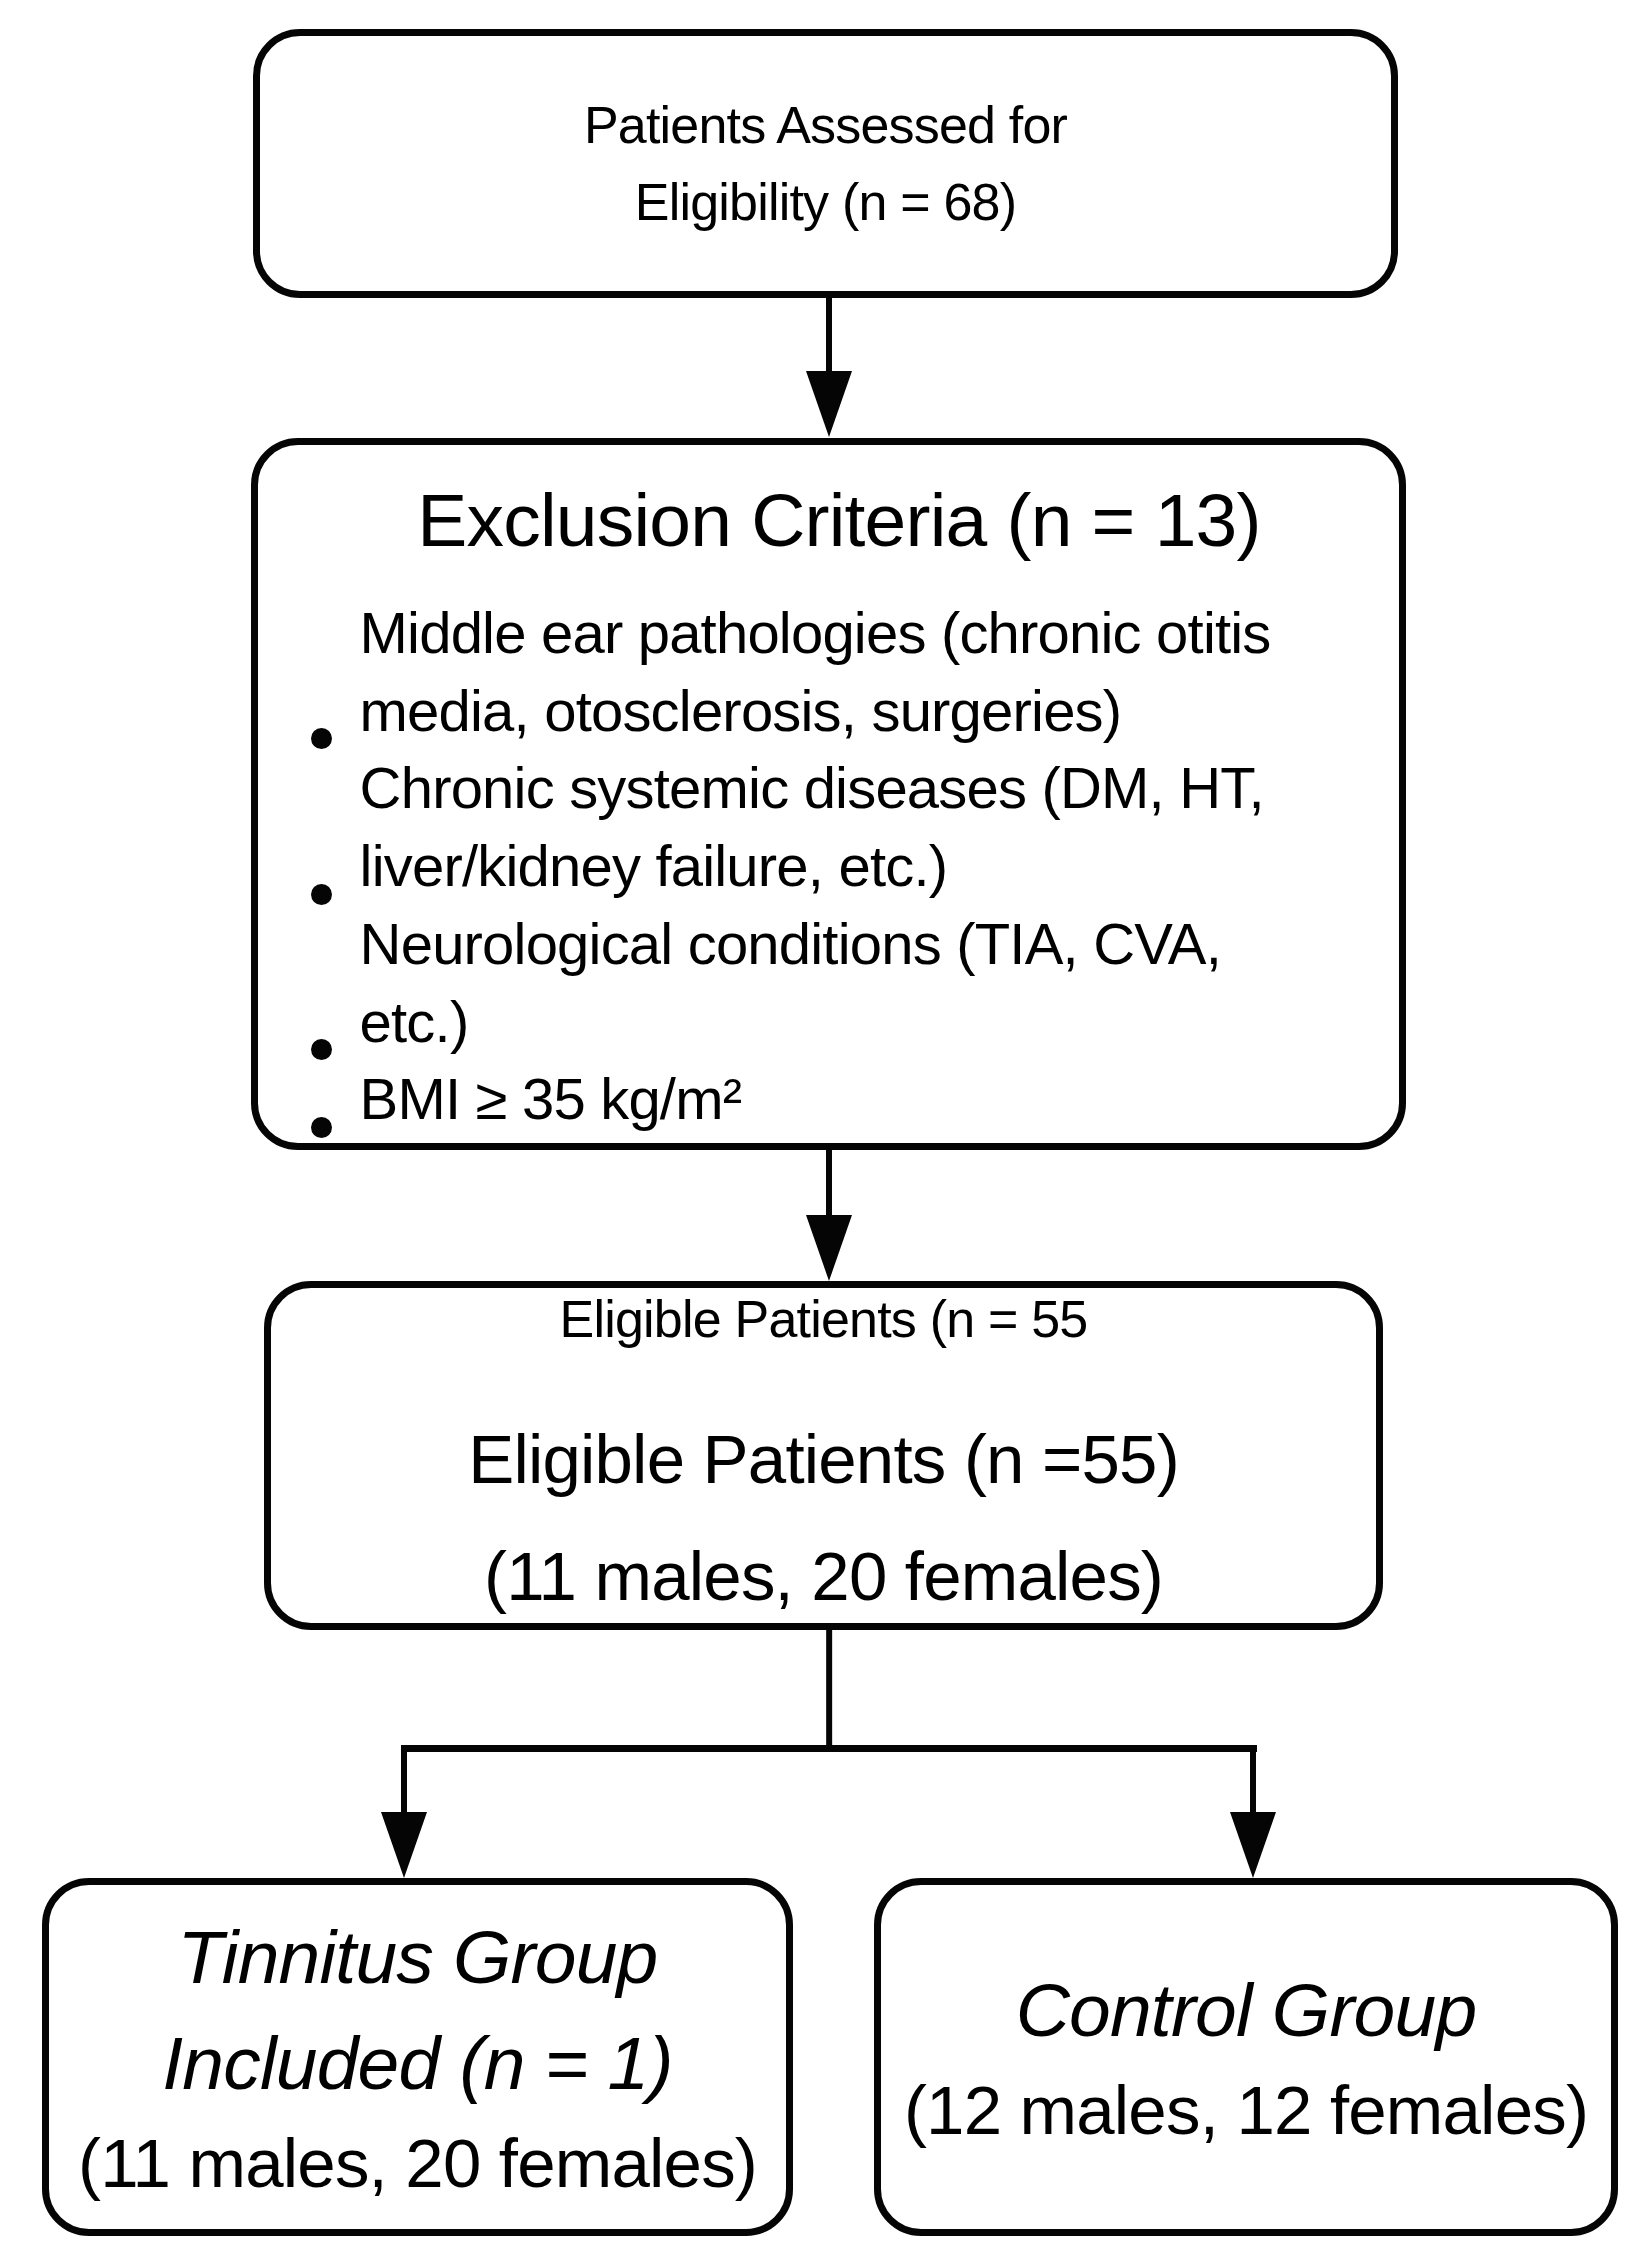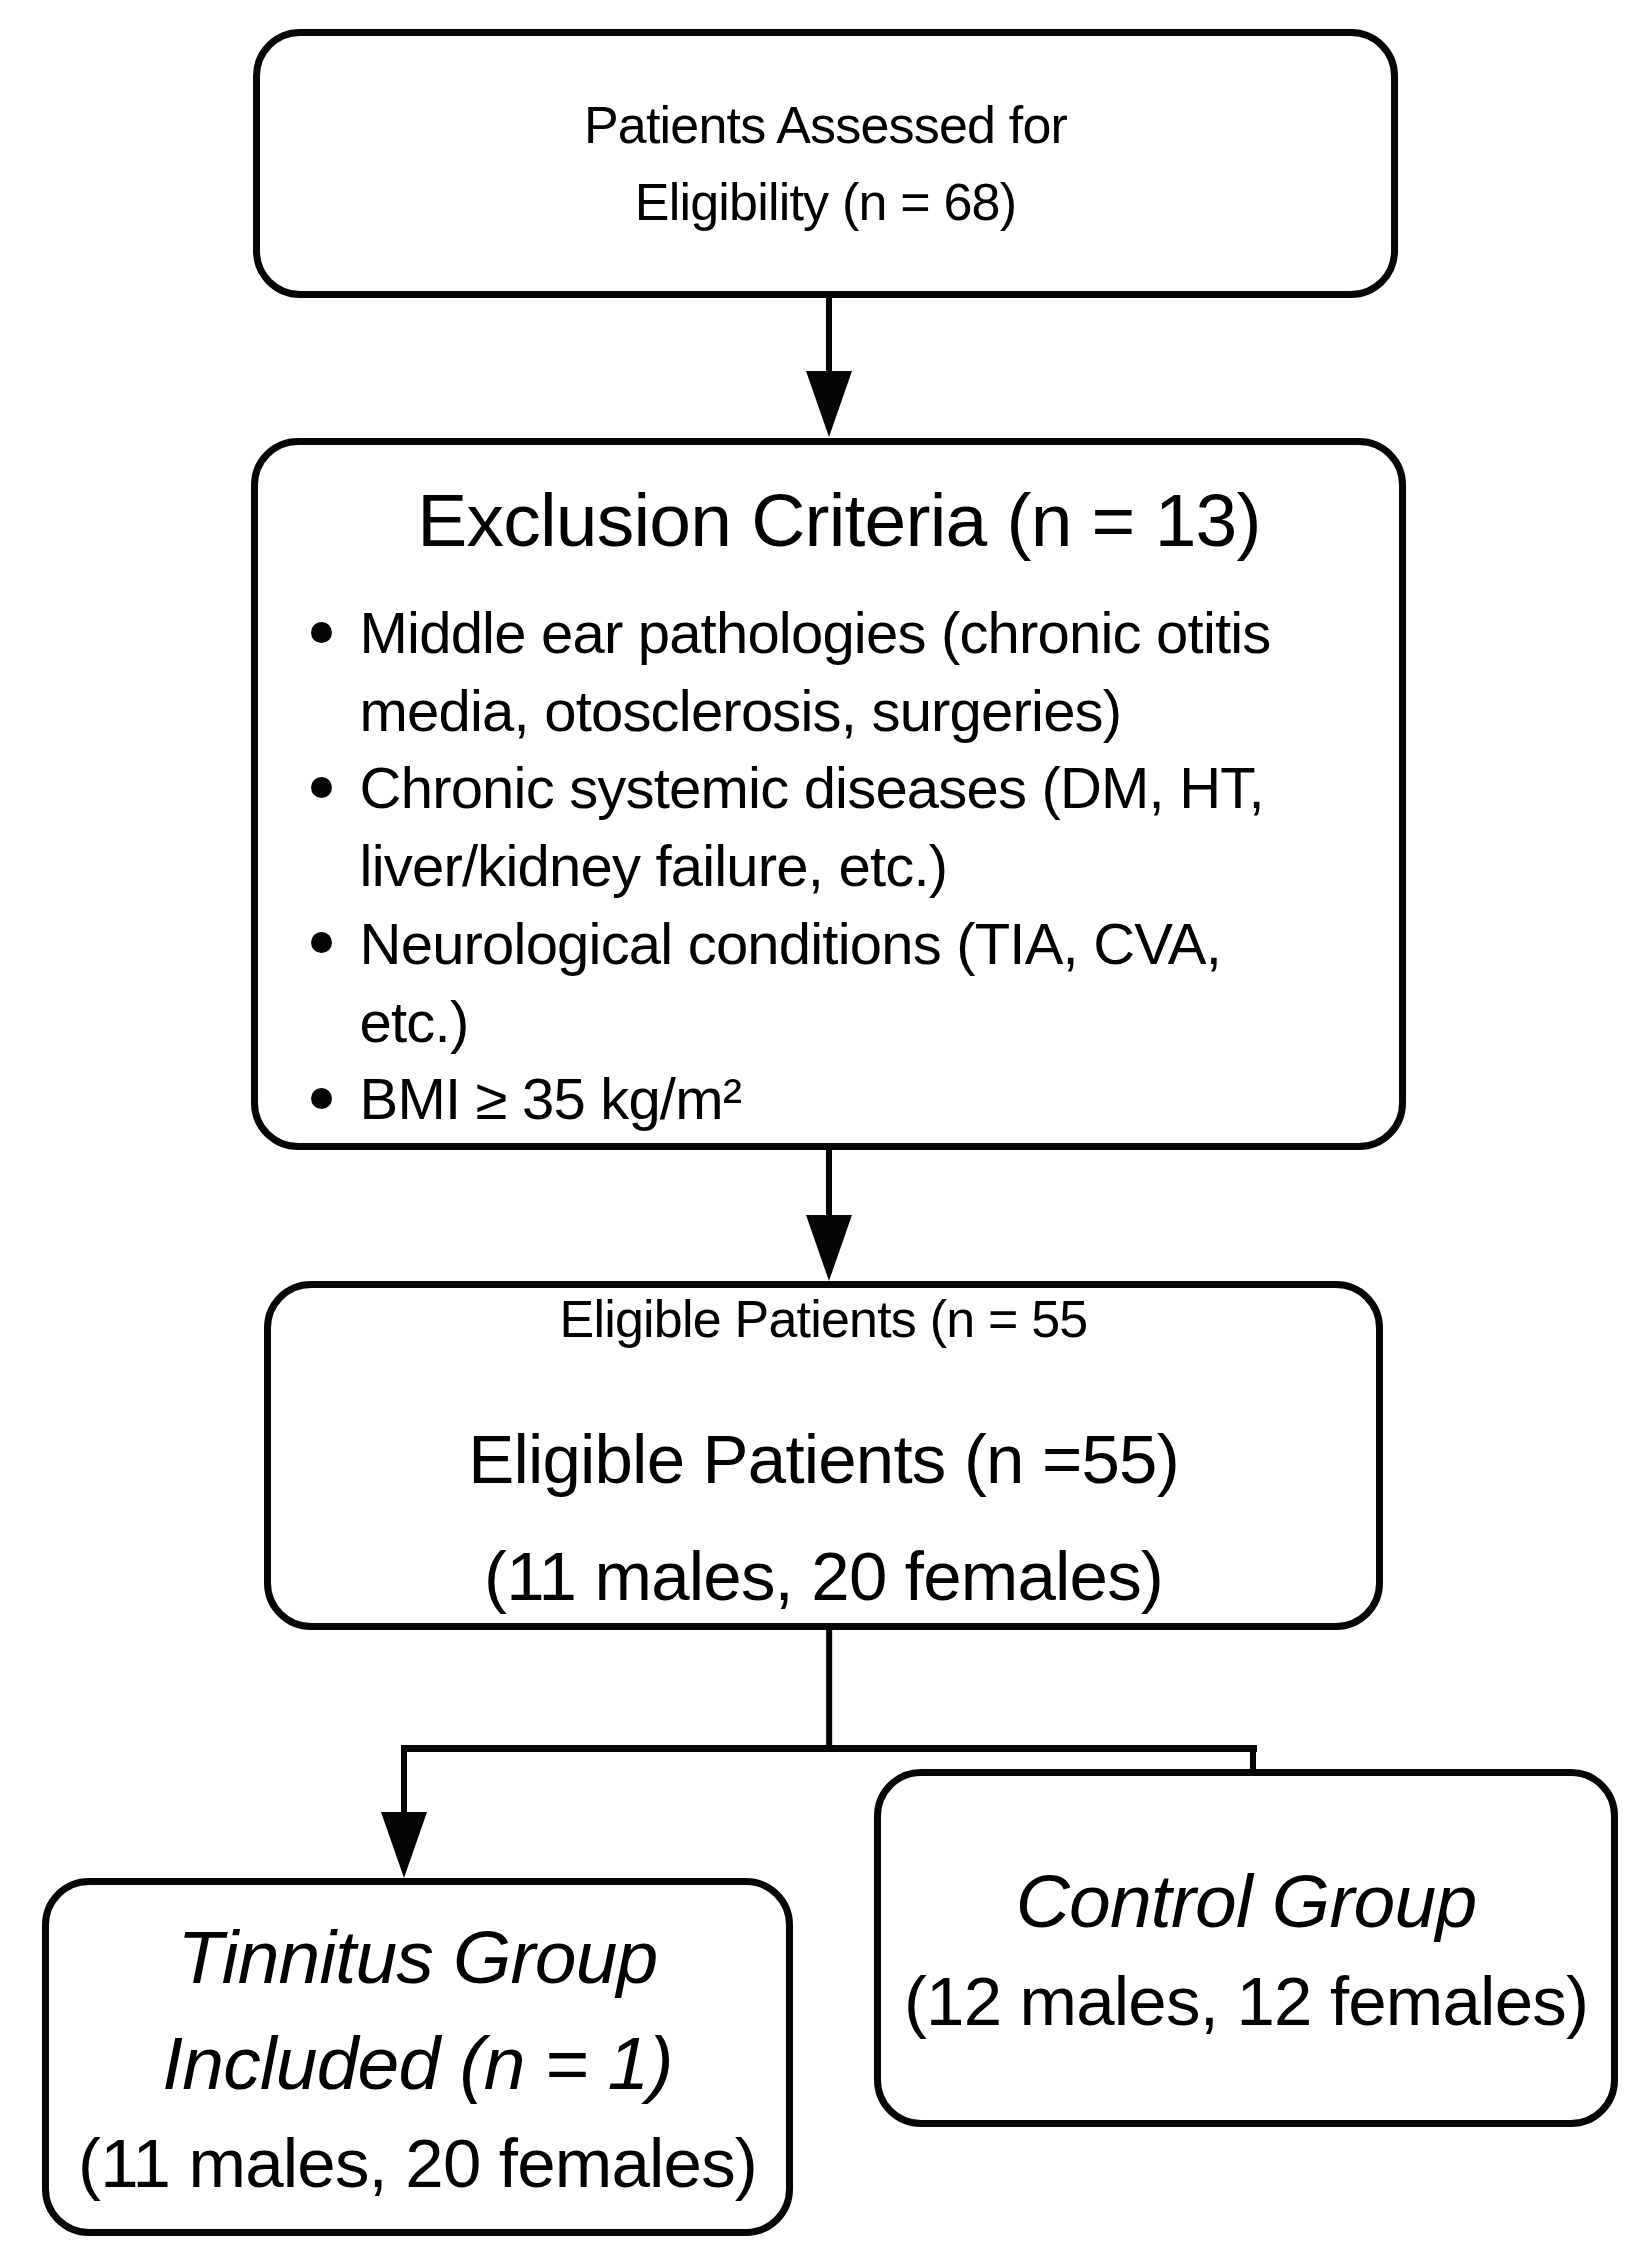--- a/index.html
+++ b/index.html
@@ -56,21 +56,21 @@
     line-height: 1.4;
     letter-spacing: -0.8px;
   }
   .bullets {
     list-style: none;
     margin: 21px 0 0 0;
     padding: 0;
   }
   .bullets li {
     display: flex;
-    align-items: flex-start;
+    align-items: flex-end;
   }
   .bullet-dot {
     width: 21px;
     height: 21px;
     border-radius: 50%;
     background: #050505;
     margin: 27.6px 27.6px 0 8px;
     flex: 0 0 auto;
   }
   .bullet-text {
@@ -186,19 +186,19 @@
       <div class="head"></div>
     </div>
   </div>
 
   <div class="box" id="box-tinnitus" style="left:42px; top:1878px; width:751px; height:358px;">
     <div class="t-lg">Tinnitus Group</div>
     <div class="t-lg">Included (n = 1)</div>
     <div class="t-md">(11 males, 20 females)</div>
   </div>
 
-  <div class="box" id="box-control" style="left:874px; top:1769px; width:744px; height:358px;">
+  <div class="box" id="box-control" style="left:874px; top:1878px; width:744px; height:358px;">
     <div class="t-lg">Control Group</div>
     <div class="t-md">(12 males, 12 females)</div>
   </div>
 
 </div>
 
 
 </body></html>

